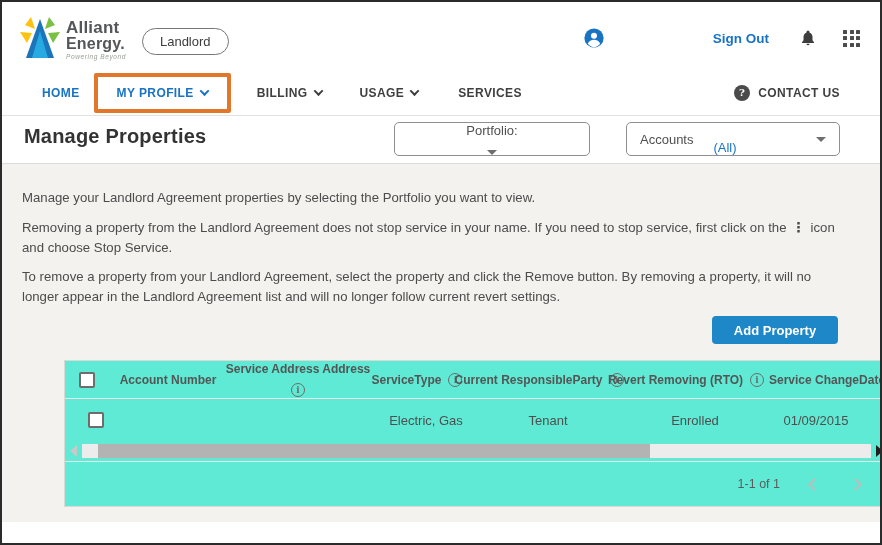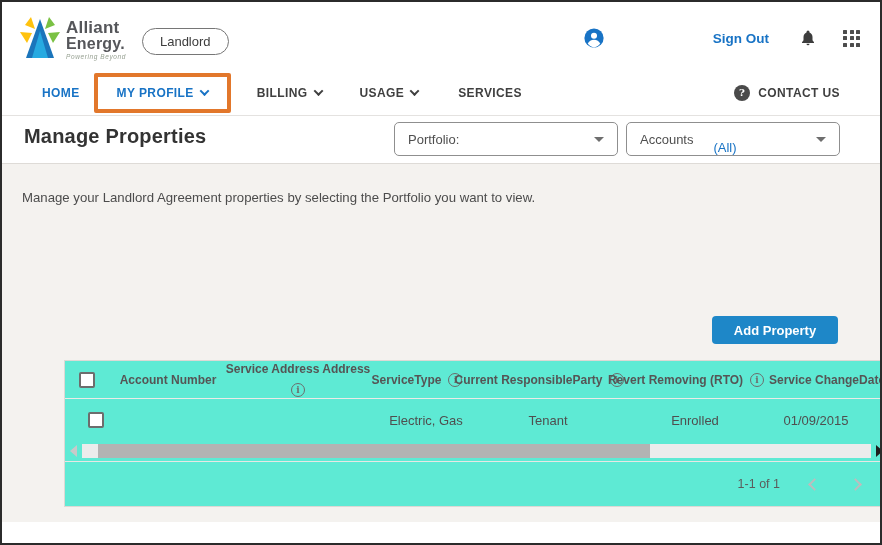--- a/index.html
+++ b/index.html
@@ -34,21 +34,21 @@
   .nav-services { margin-left:32px; }
   .chev { width:7px; height:7px; border-right:2px solid #3f3f3f; border-bottom:2px solid #3f3f3f; transform:rotate(45deg) translate(-1px,-1px); }
   .chev.blue { border-color:#1873c5; }
   .nav-contact { margin-left:auto; margin-right:20px; display:flex; align-items:center; gap:8px; font-size:12px; font-weight:bold; letter-spacing:.4px; color:#3f3f3f; cursor:pointer; }
   .help-ic { width:16px; height:16px; border-radius:50%; background:#4a4a4a; color:#fff; font-size:10px; font-weight:bold; display:flex; align-items:center; justify-content:center; font-family:"DejaVu Serif",serif; }
 
   
   .titlebar { position:absolute; top:115px; left:0; right:0; height:47px; background:#fff; border-bottom:1px solid #dedbd7; }
   .page-title { position:absolute; left:22px; top:8px; font-size:20px; font-weight:bold; color:#333; letter-spacing:.2px; }
   .sel { position:absolute; top:5px; height:34px; border:1px solid #8f8f8f; border-radius:5px; background:#fff; display:flex; align-items:center; padding:0 13px; font-size:13px; color:#4f4f4f; cursor:pointer; }
-  .sel-portfolio { left:392px; width:224px; }
+  .sel-portfolio { left:392px; width:196px;flex-direction:column; }
   .sel-accounts { left:624px; width:214px; }
   .sel .grow { flex:1; }
   .caret { width:0; height:0; border-left:5px solid transparent; border-right:5px solid transparent; border-top:5px solid #6e6e6e; }
   .sel-blue { color:#1873c5;margin-top:16px; }
   .sel-accounts .lbl { margin-right:20px; }
 
   
   .content { position:absolute; top:162px; left:0; right:0; height:358px; background:#f4f2ef; }
   .paras { position:absolute; top:24px; left:20px; right:36px; font-size:13.2px; color:#4c4c4c; line-height:20px; }
   .paras p { margin-bottom:9px; }
@@ -163,20 +163,22 @@
       <span class="lbl">Accounts</span>
       <span class="sel-blue">(All)</span>
       <span class="grow"></span>
       <span class="caret"></span>
     </div>
   </div>
 
   <div class="content">
     <div class="paras">
       <p>Manage your Landlord Agreement properties by selecting the Portfolio you want to view.</p>
+      <p><span>Removing a property from the Landlord Agreement does not stop service in your name. If you need to stop service, first click on the</span><span class="kebab">⋮</span><span>icon and choose Stop Service.</span></p>
+      <p>To remove a property from your Landlord Agreement, select the property and click the Remove button. By removing a property, it will no longer appear in the Landlord Agreement list and will no longer follow current revert settings.</p>
     </div>
 
     <button class="add-btn">Add Property</button>
 
     <div class="card">
       <div class="trow thead">
         <div class="col c0">
           <span class="cbox"></span>
         </div>
         <div class="col c1">

